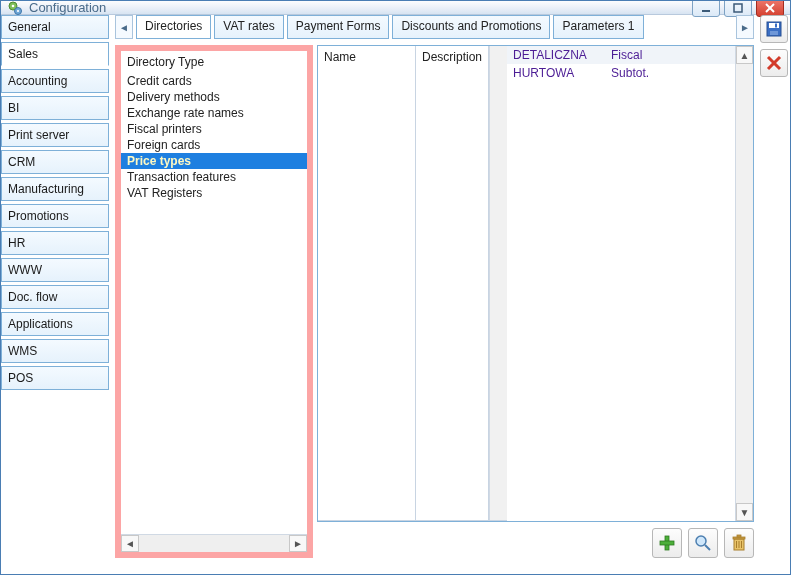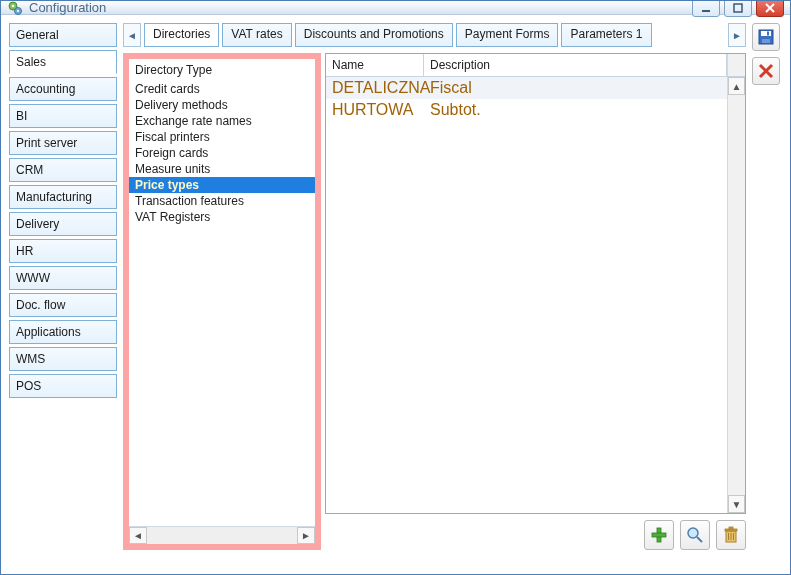--- a/index.html
+++ b/index.html
@@ -42,21 +42,20 @@
   }
   .winbtn.close {
     background: linear-gradient(#ef7b6f, #d4402f);
     border-color: #a32c1f;
   }
   .winbtn svg { display: block; }
 
   .app-body {
     display: flex;
     height: calc(100% - 30px);
-    padding: 8px;
     gap: 6px;
     background: #fff;
   }
 
   
   .sidebar {
     width: 108px;
     display: flex;
     flex-direction: column;
     gap: 3px;
@@ -159,21 +158,21 @@
     flex: 1;
     display: flex;
     flex-direction: column;
     min-width: 0;
   }
   .table-panel {
     flex: 1;
     border: 1px solid #7eb0d8;
     background: #fff;
     display: flex;
-    flex-direction: column;
+    flex-direction: row;
     min-height: 0;
   }
   .thead {
     display: flex;
     border-bottom: 1px solid #c8d4e2;
   }
   .th {
     padding: 4px 6px;
     color: #222;
     border-right: 1px solid #c8d4e2;
@@ -192,22 +191,22 @@
   .tbody {
     flex: 1;
     overflow: hidden;
   }
   .tr {
     display: flex;
   }
   .tr:nth-child(odd) { background: #f0f4f9; }
   .td {
     padding: 2px 6px;
-    color: #a16207;
-    font-size: 16px;
+    color: #4c1d95;
+    font-size: 12px;
   }
   .td.name { width: 98px; }
   .td.desc { flex: 1; }
   .vscrollbar {
     width: 18px;
     background: #f1f1f1;
     border-left: 1px solid #d0d9e4;
     position: relative;
   }
   .vscrollbar .arrow {
@@ -278,56 +277,55 @@
 <div class="app-body">
 
   <div class="sidebar">
     <div class="sidebar-item"><span>General</span></div>
     <div class="sidebar-item active"><span>Sales</span></div>
     <div class="sidebar-item"><span>Accounting</span></div>
     <div class="sidebar-item"><span>BI</span></div>
     <div class="sidebar-item"><span>Print server</span></div>
     <div class="sidebar-item"><span>CRM</span></div>
     <div class="sidebar-item"><span>Manufacturing</span></div>
-    <div class="sidebar-item"><span>Delivery</span></div>
+    <div class="sidebar-item"><span>Promotions</span></div>
     <div class="sidebar-item"><span>HR</span></div>
     <div class="sidebar-item"><span>WWW</span></div>
     <div class="sidebar-item"><span>Doc. flow</span></div>
     <div class="sidebar-item"><span>Applications</span></div>
     <div class="sidebar-item"><span>WMS</span></div>
     <div class="sidebar-item"><span>POS</span></div>
   </div>
 
   <div class="main">
     <div class="tablane">
       <div class="tab-scroll-btn">
         <span>◄</span>
       </div>
       <div class="tab active"><span>Directories</span></div>
       <div class="tab"><span>VAT rates</span></div>
+      <div class="tab"><span>Payment Forms</span></div>
       <div class="tab"><span>Discounts and Promotions</span></div>
-      <div class="tab"><span>Payment Forms</span></div>
       <div class="tab"><span>Parameters 1</span></div>
       <div style="flex:1"></div>
       <div class="tab-scroll-btn">
         <span>►</span>
       </div>
     </div>
 
     <div class="content-row">
 
       <div class="dir-panel">
         <div class="dir-header">Directory Type</div>
         <div class="dir-list">
           <div class="dir-item"><span>Credit cards</span></div>
           <div class="dir-item"><span>Delivery methods</span></div>
           <div class="dir-item"><span>Exchange rate names</span></div>
           <div class="dir-item"><span>Fiscal printers</span></div>
           <div class="dir-item"><span>Foreign cards</span></div>
-          <div class="dir-item"><span>Measure units</span></div>
           <div class="dir-item selected"><span>Price types</span></div>
           <div class="dir-item"><span>Transaction features</span></div>
           <div class="dir-item"><span>VAT Registers</span></div>
         </div>
         <div class="hscrollbar">
           <div class="arrow">◄</div>
           <div class="track"></div>
           <div class="arrow">►</div>
         </div>
       </div>

